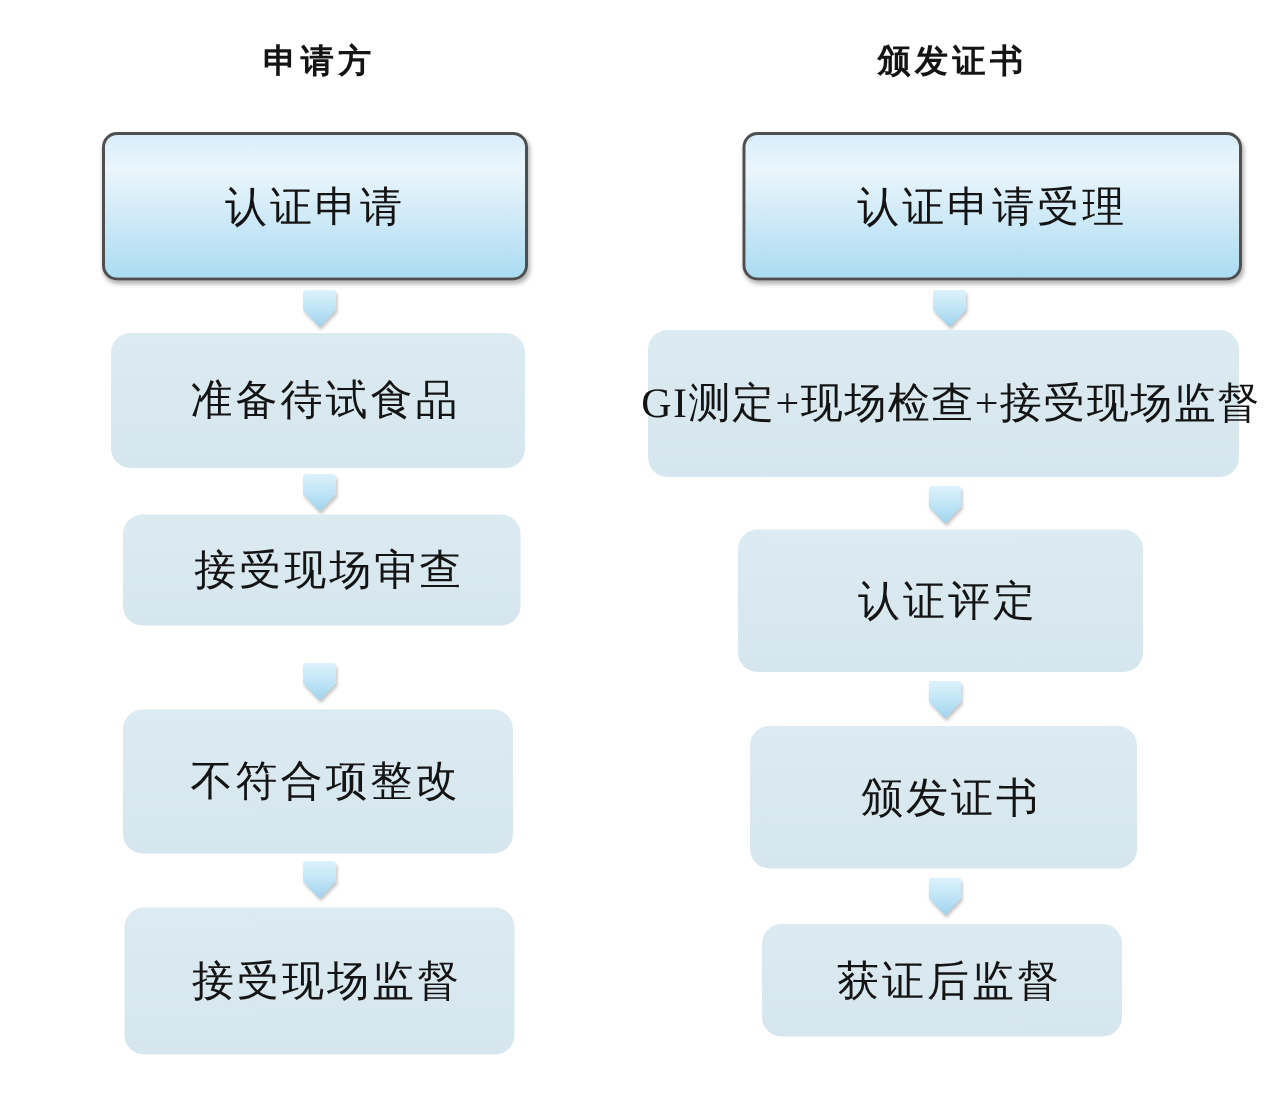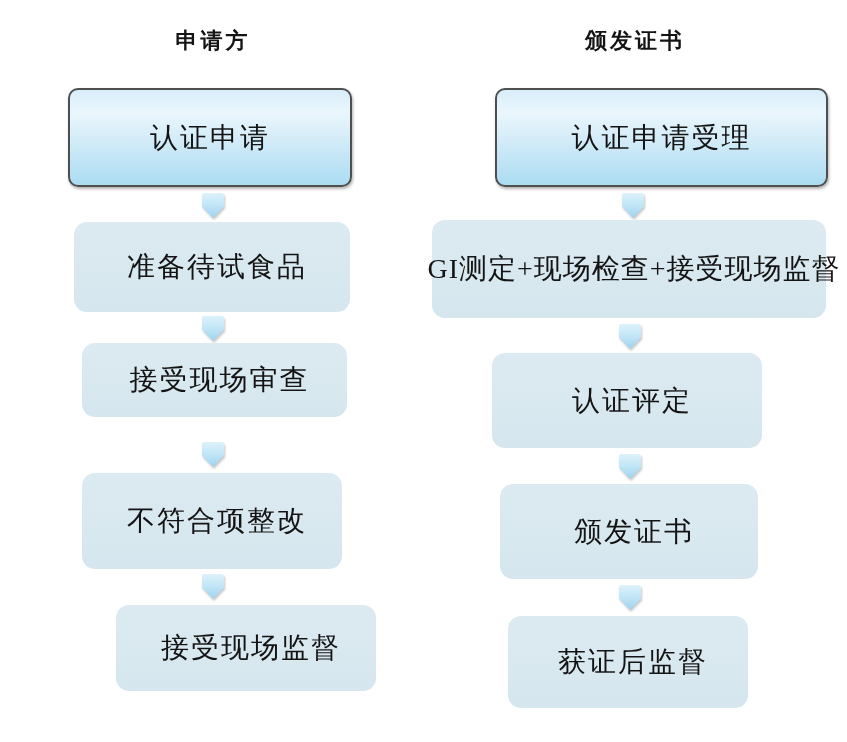--- a/index.html
+++ b/index.html
@@ -48,28 +48,28 @@
     background: linear-gradient(180deg, #dcebf1 0%, #d6e6ee 100%);
     border-radius: 13px;
     padding-left: 10px;
   }
 
   
   .b-l1 { left: 68px;  top: 88px;  width: 284px; height: 99px; }
   .b-l2 { left: 74px;  top: 222px; width: 276px; height: 90px; }
   .b-l3 { left: 82px;  top: 343px; width: 265px; height: 74px; }
   .b-l4 { left: 82px;  top: 473px; width: 260px; height: 96px; }
-  .b-l5 { left: 83px;  top: 605px; width: 260px; height: 86px; margin-left: 33px; }
+  .b-l5 { left: 83px;  top: 605px; width: 260px; height: 98px; }
 
   
   .b-r1 { left: 495px; top: 88px;  width: 333px; height: 99px; text-align: center; }
   .b-r2 { left: 432px; top: 220px; width: 394px; height: 98px; letter-spacing: 1px; }
   .b-r3 { left: 492px; top: 353px; width: 270px; height: 95px; text-align: right; }
   .b-r4 { left: 500px; top: 484px; width: 258px; height: 95px; }
-  .b-r5 { left: 508px; top: 616px; width: 240px; height: 92px; }
+  .b-r5 { left: 508px; top: 616px; width: 240px; height: 75px; }
 
   .arrow-wrap {
     position: absolute;
     width: 22px;
     height: 25px;
     filter: drop-shadow(1px 2px 1px rgba(0,0,0,0.22));
   }
   .arrow {
     width: 100%;
     height: 100%;

